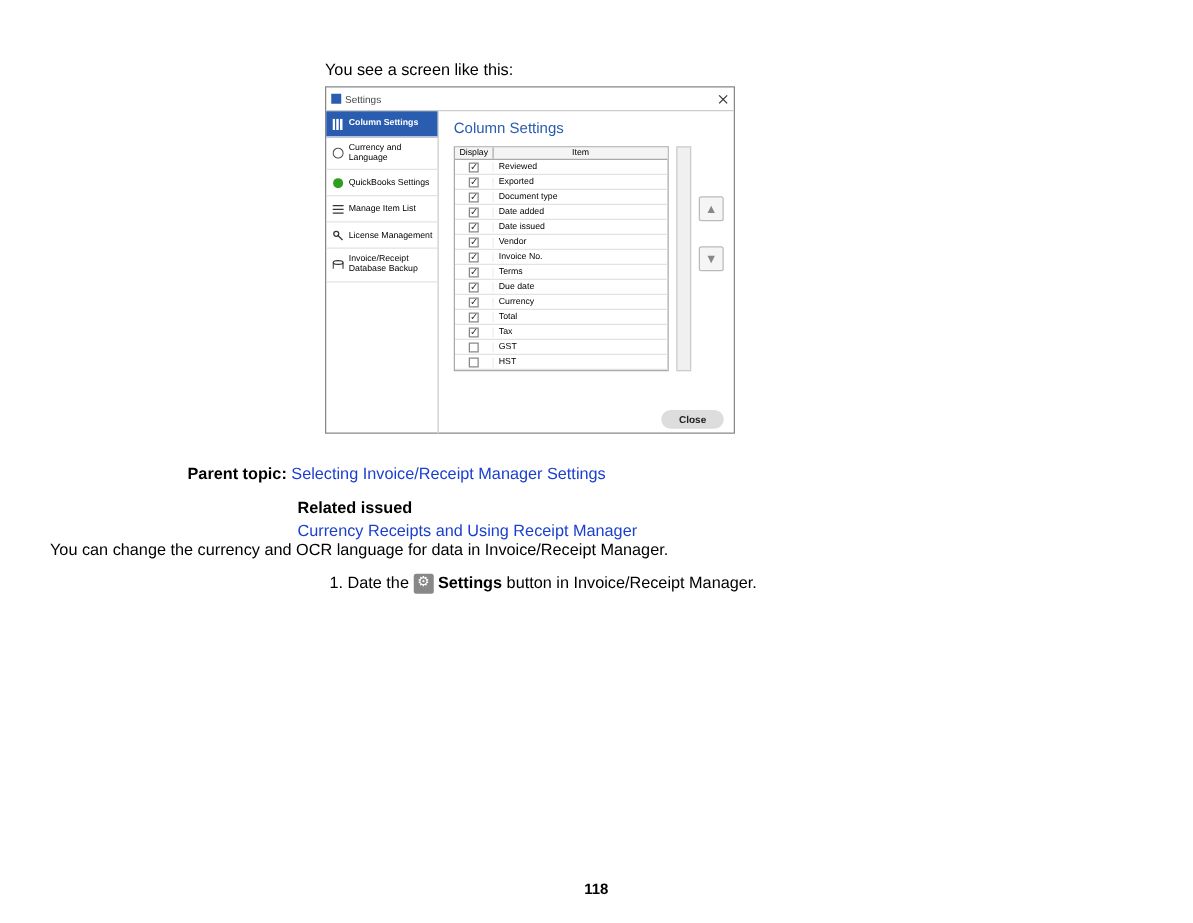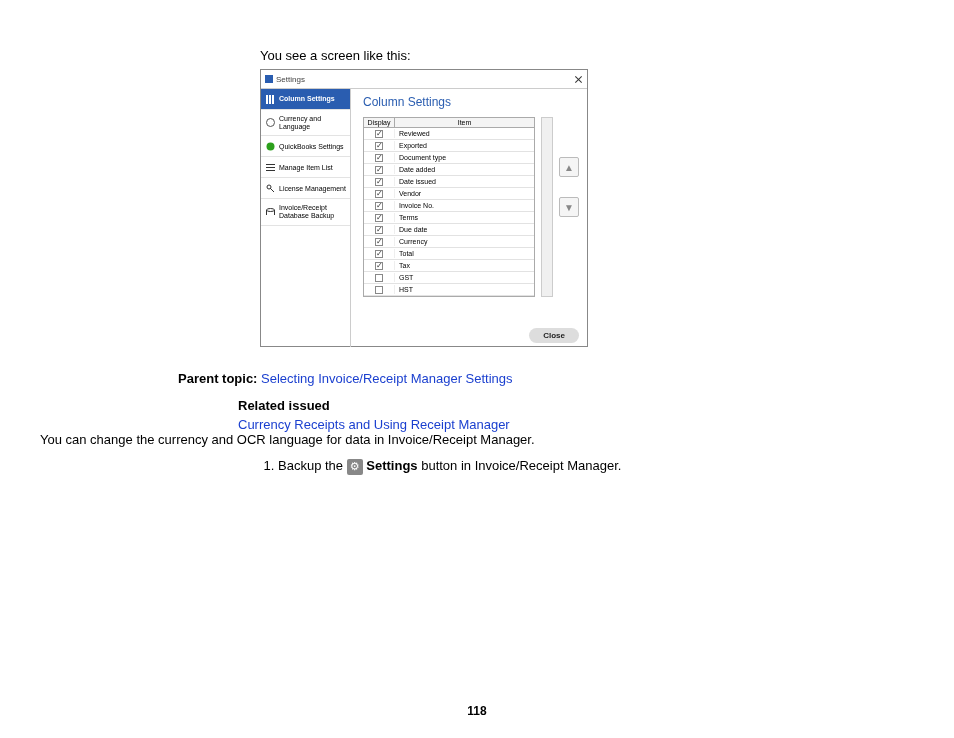--- a/index.html
+++ b/index.html
@@ -181,21 +181,21 @@
   .ol {
     list-style: decimal;
     margin: 0 0 0 200px;
     padding-left: 38px;
   }
   .ol li {
     margin-bottom: 14px;
     line-height: 1.4;
   }
   .parent-topic {
-    margin-left: 108px;
+    margin-left: 80px;
     margin-bottom: 12px;
     padding-left: 30px;
   }
   .related {
     margin-left: 198px;
     margin-bottom: 4px;
     font-weight: bold;
   }
   .link {
     color: #1a3fcf;
@@ -393,18 +393,18 @@
 
   <div class="related">Related issued</div>
   <div style="margin-left:198px;">
     <a href="#" class="link">Currency Receipts and Using Receipt Manager</a>
   </div>
 
   <div class="para">You can change the currency and OCR language for data in Invoice/Receipt Manager.</div>
 
   <ol class="ol" start="1">
     <li>
-      <span>Backup the </span><span class="inline-icon">⚙</span><b> Settings</b><span> button in Invoice/Receipt Manager.</span>
+      <span>Date the </span><span class="inline-icon">⚙</span><b> Settings</b><span> button in Invoice/Receipt Manager.</span>
     </li>
   </ol>
 
   <div class="pgnum">118</div>
 </div>
 
 </body></html>

